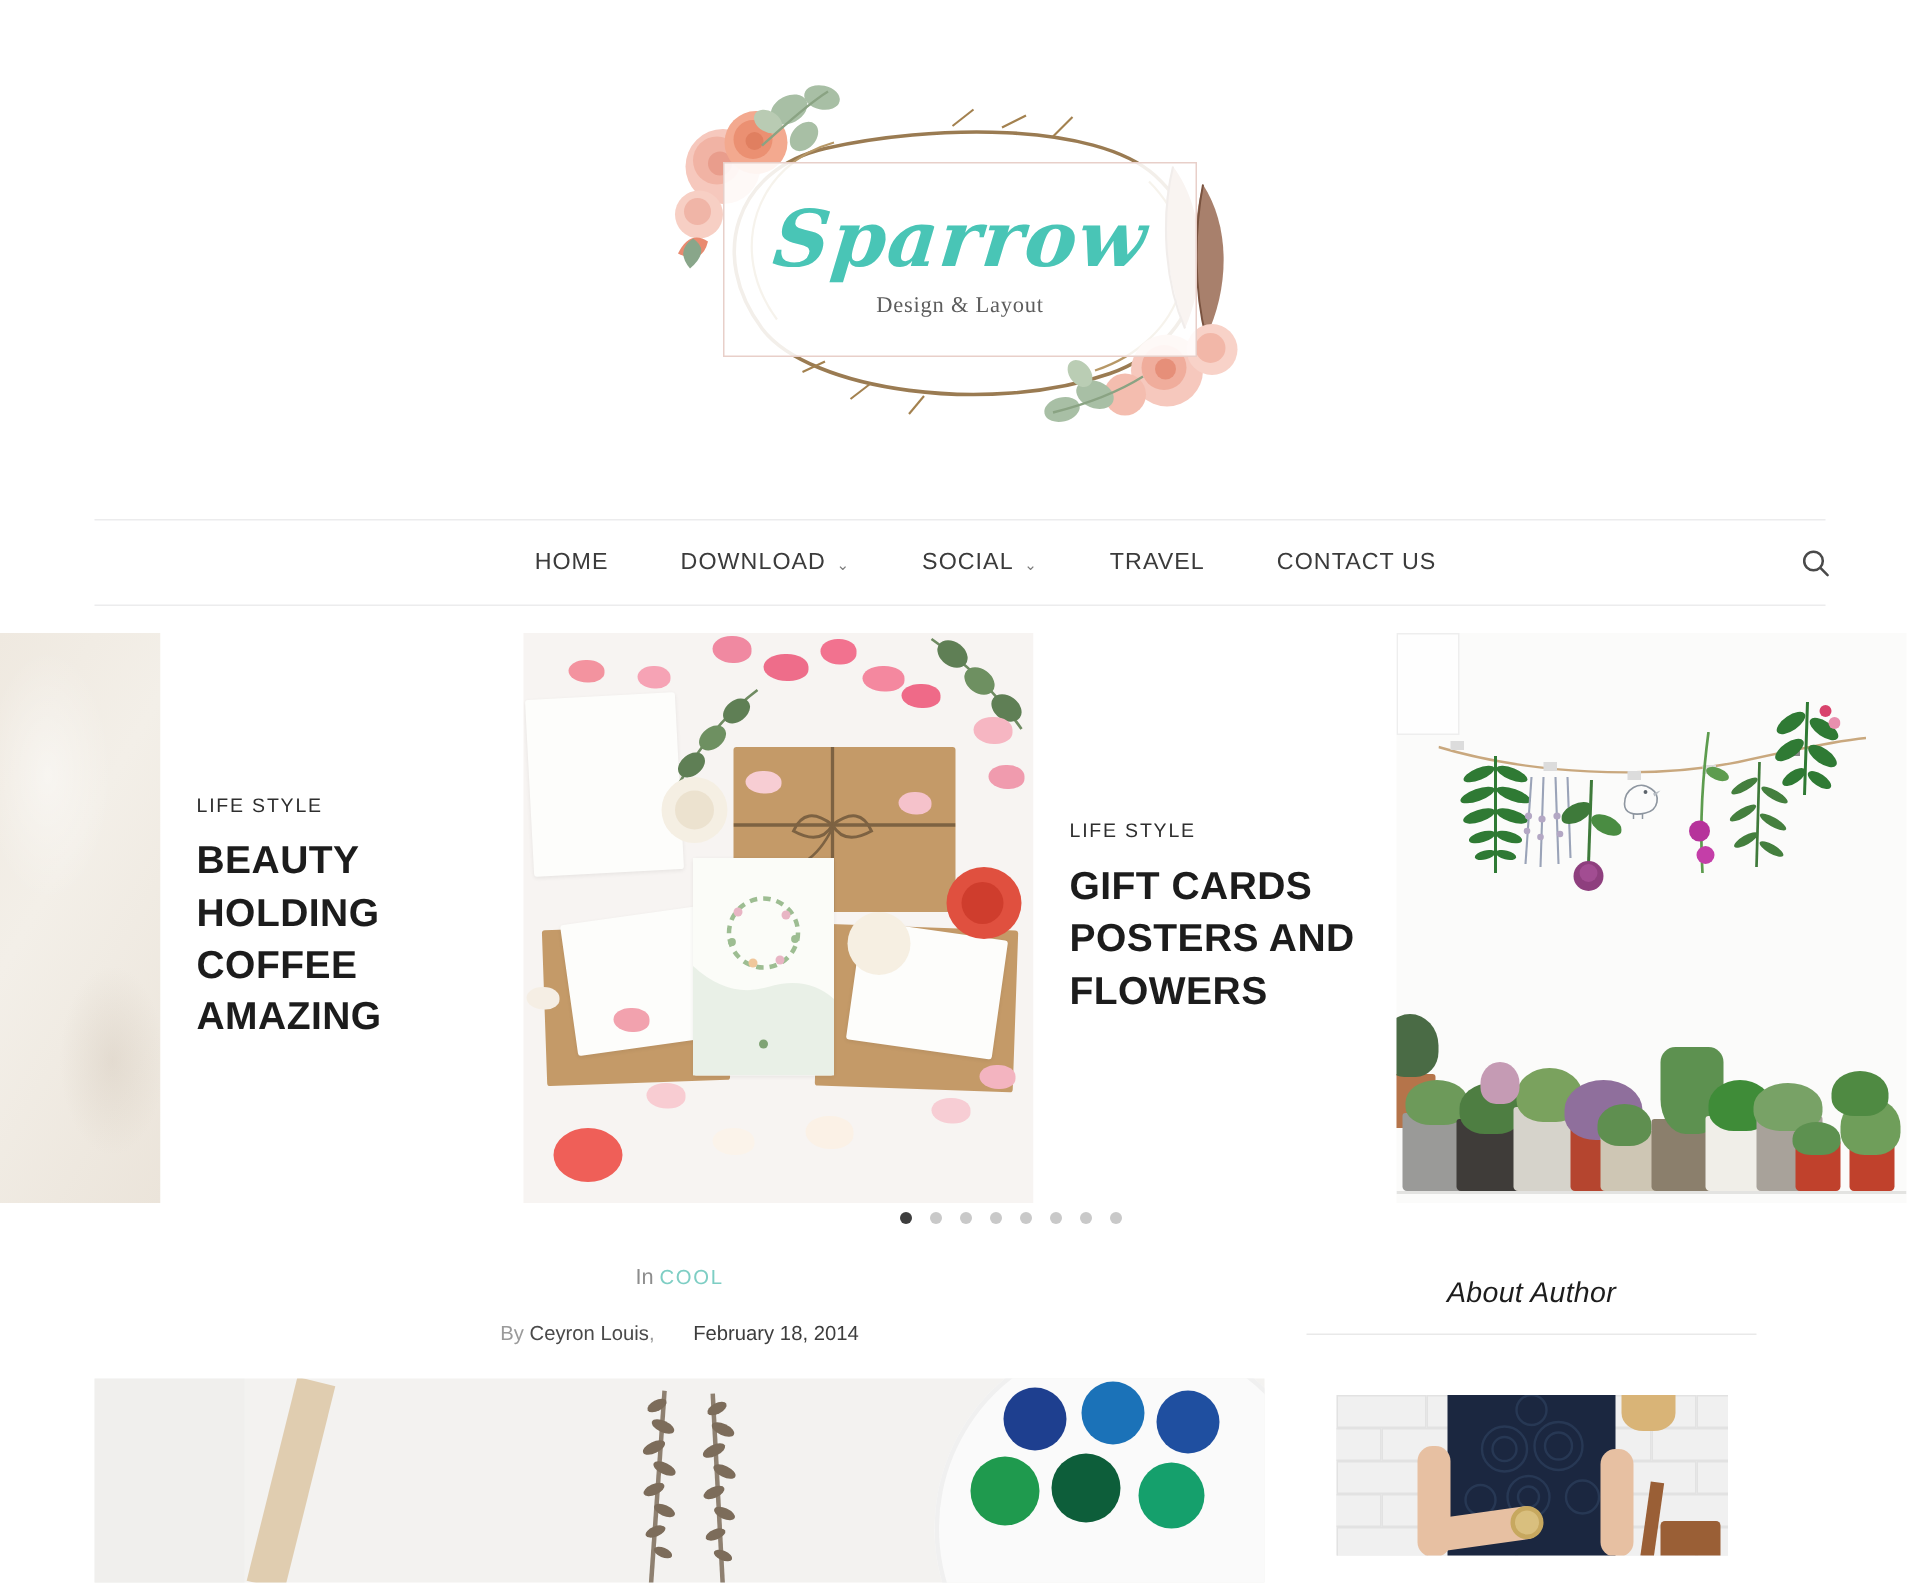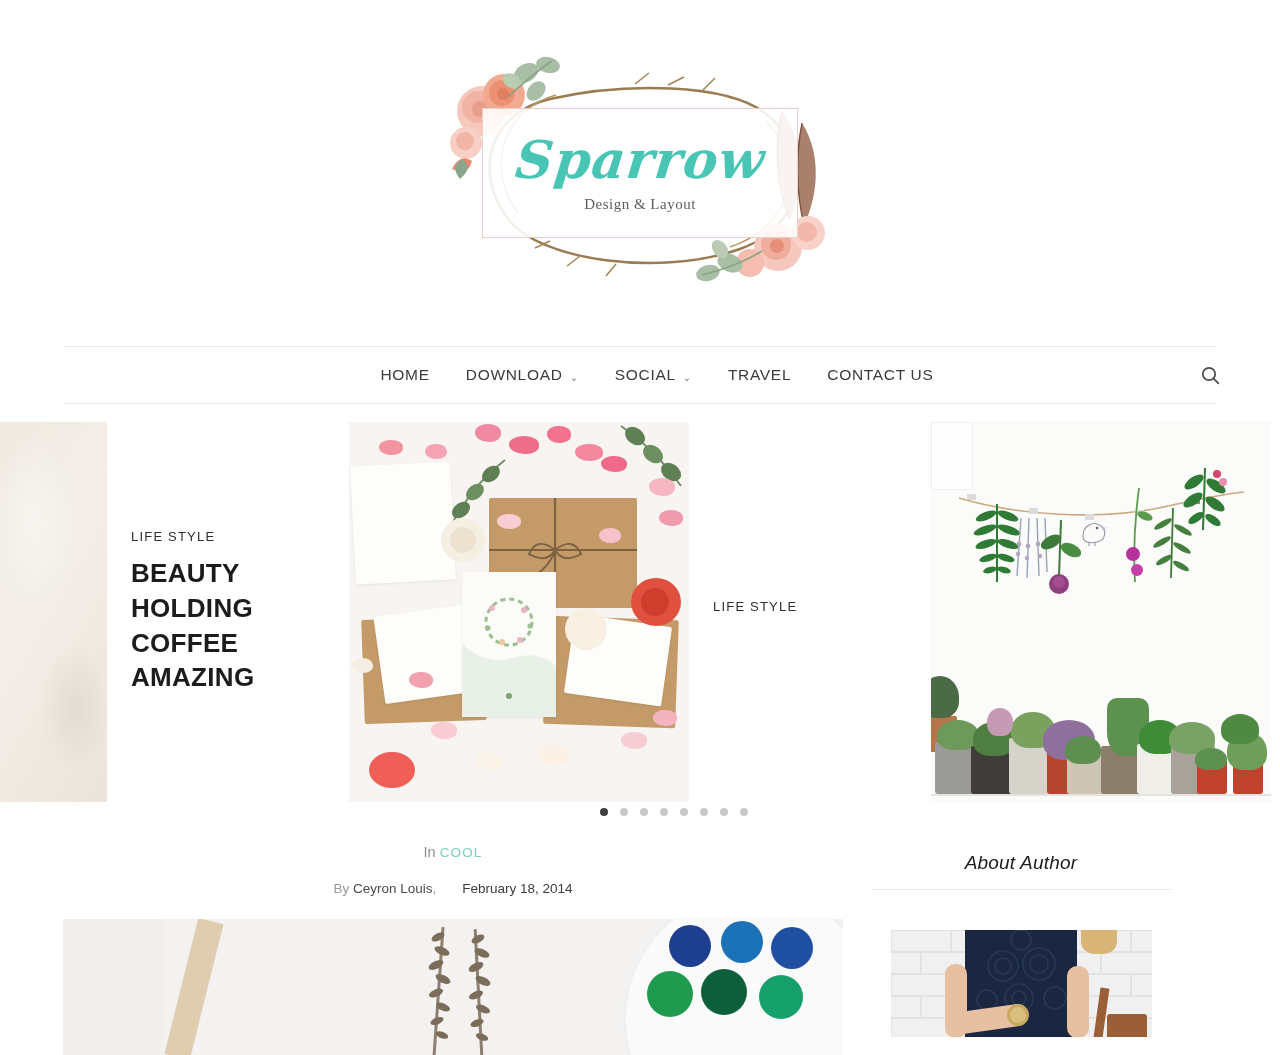--- a/index.html
+++ b/index.html
@@ -53,21 +53,21 @@
   .nav-bar {
     width:1154px; margin:0 auto;
     height:58px;
     border-top:1px solid #ececed;
     border-bottom:1px solid #ececed;
     display:flex; align-items:center;
     position:relative;
   }
   .nav-menu {
     display:flex; align-items:flex-end;
-    gap:4px;
+    gap:16px;
     margin:0 auto;
     list-style:none;
     padding-left:34px;
   }
   .nav-item {
     display:flex; align-items:center;
     padding:0 16px;
     font-size:15.5px;
     color:#3b3b3b;
     letter-spacing:0.7px;
@@ -432,20 +432,21 @@
         <div class="petal" style="left:188px;top:322px;width:32px;height:22px;background:#fbf1e6;"></div>
         <div class="petal" style="left:272px;top:310px;width:26px;height:17px;background:#f7cdd4;"></div>
         <div class="petal" style="left:304px;top:288px;width:24px;height:16px;background:#f3b4c0;"></div>
         <div class="petal" style="left:2px;top:236px;width:22px;height:15px;background:#f5eee4;"></div>
       </div>
     </div>
 
     <div class="slide">
       <div class="slide-caption">
         <div class="cap-cat">LIFE STYLE</div>
+        <div class="cap-title">GIFT CARDS POSTERS AND FLOWERS</div>
       </div>
     </div>
 
     <div class="slide">
       <div class="slide-img img-succ">
 
         <svg class="string" viewBox="0 0 285 36">
           <path d="M0 8 C 60 26, 140 30, 200 18 C 236 10, 264 4, 285 2" fill="none" stroke="#c9a87e" stroke-width="1.6"></path>
           <rect x="8" y="4" width="9" height="6" fill="#dcdcdc"></rect>
           <rect x="70" y="18" width="9" height="6" fill="#dcdcdc"></rect>

